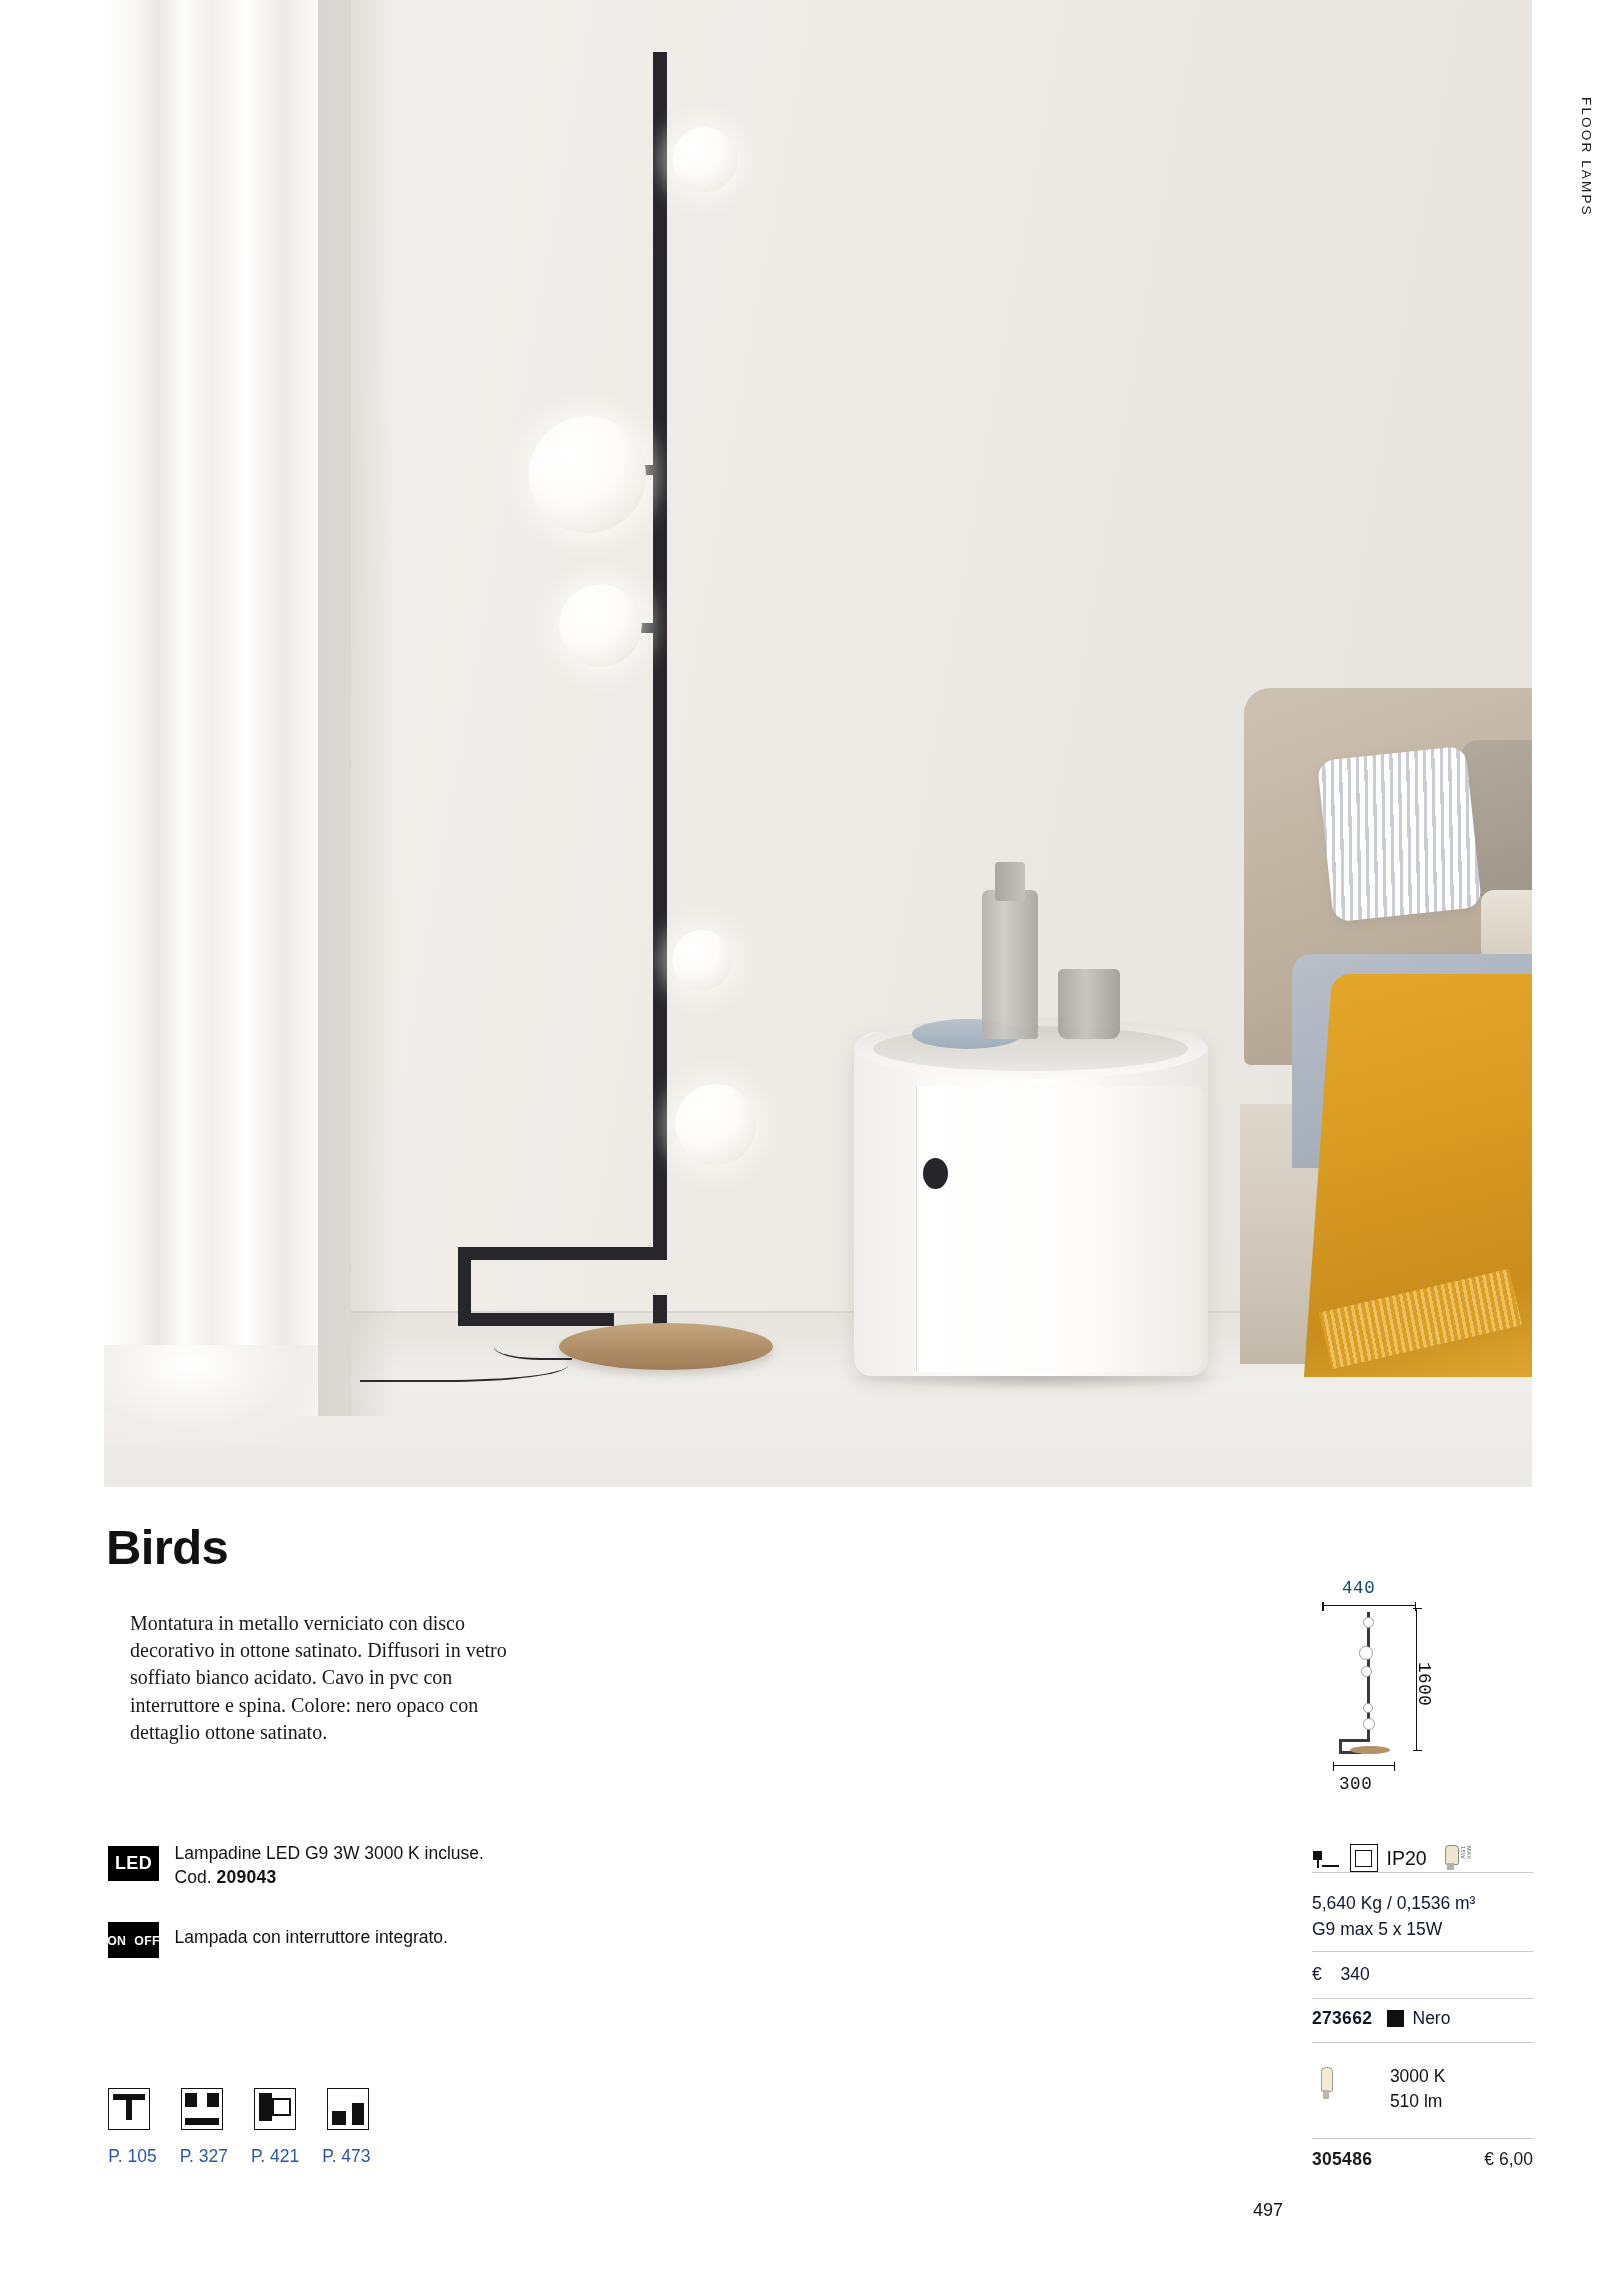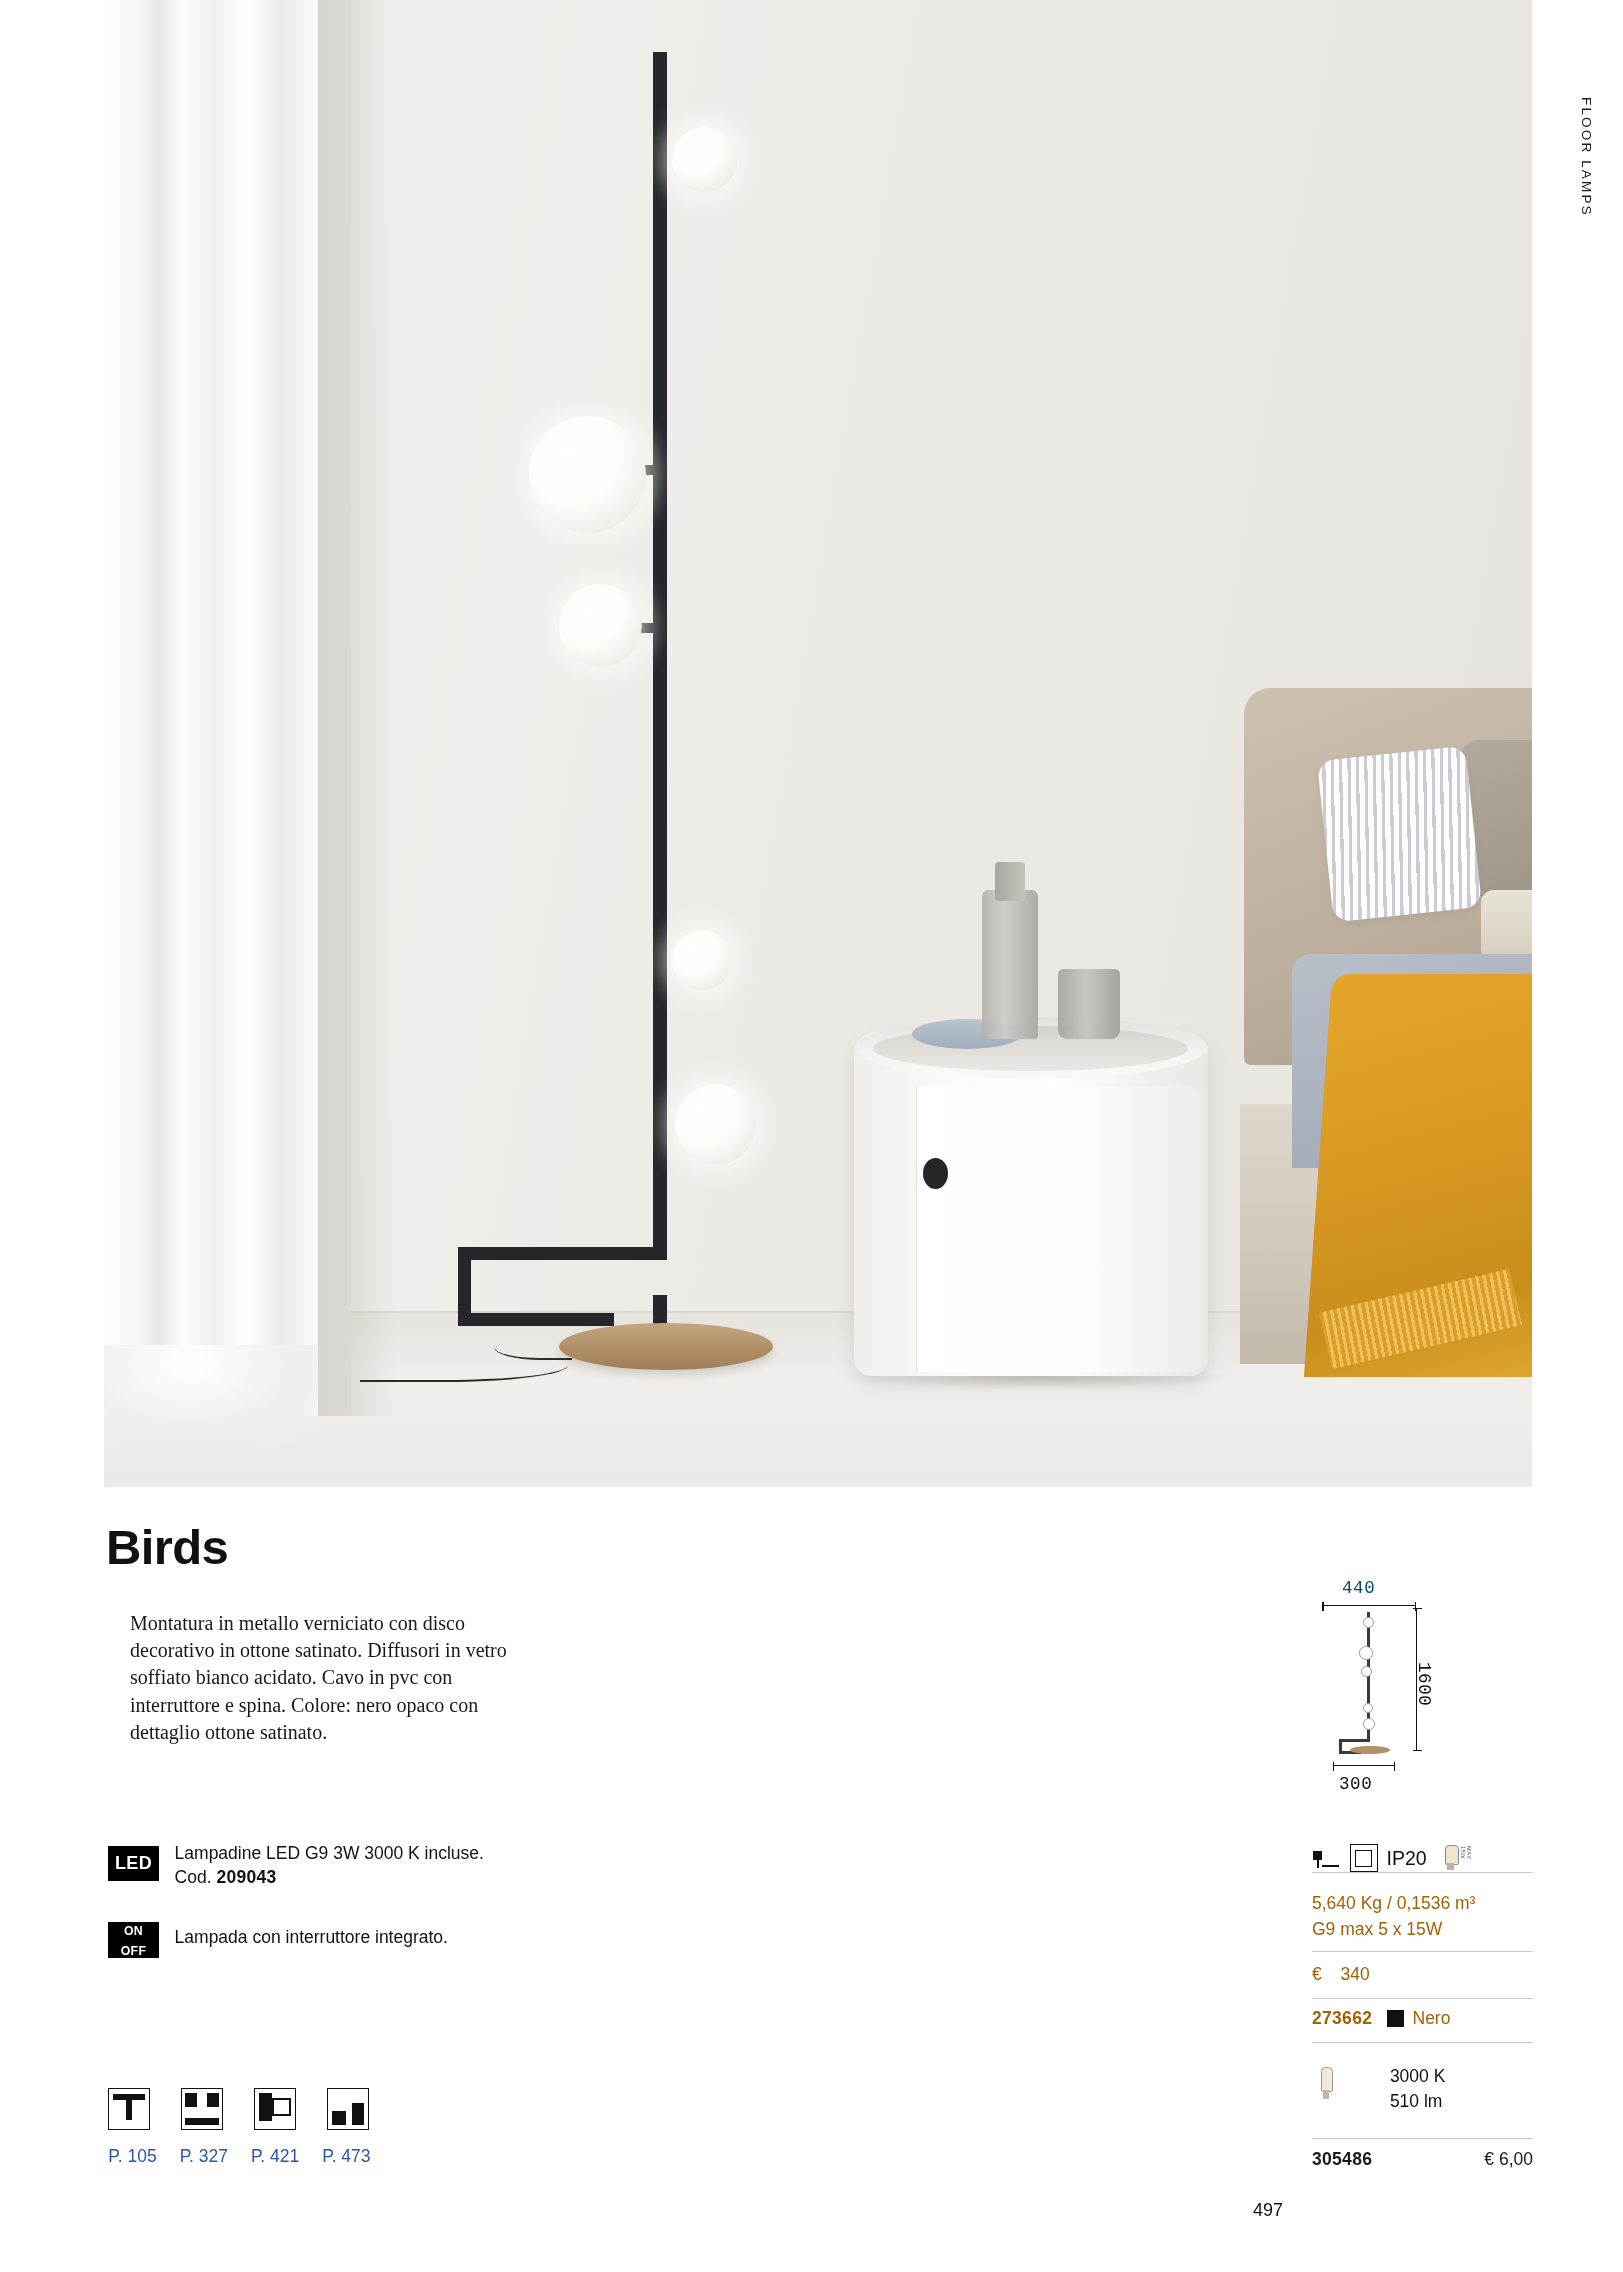--- a/index.html
+++ b/index.html
@@ -374,21 +374,21 @@
     color: #ffffff;
     display: flex;
     align-items: center;
     justify-content: center;
     font-size: 18px;
     font-weight: bold;
     letter-spacing: 0.3px;
     flex: 0 0 auto;
   }
   .badge-box.two-line {
-    flex-direction: column;
+    flex-direction: row;
     line-height: 1.0;
     font-size: 12.3px;
     padding-top: 1.3px;
     gap: 8px;
   }
   .badge-text {
     margin-left: 15.6px;
     font-size: 17.5px;
     line-height: 1.35;
     color: #121212;
@@ -608,21 +608,21 @@
     writing-mode: vertical-rl;
     color: #555;
     letter-spacing: 0.3px;
   }
 
   .spec-line {
     position: absolute;
     left: 1312px;
     width: 221px;
     font-size: 17.5px;
-    color: #a16207;
+    color: #0f172a;
     line-height: 1.45;
   }
   .sl-weight { top: 1891px; }
   .sl-lamp   { top: 1917px; border-bottom: 1px solid #c9c9c9; padding-bottom: 9px; width: 221px;}
   .sl-price  { top: 1962px; border-bottom: 1px solid #c9c9c9; padding-bottom: 10.4px; }
   .sl-code   { top: 2006px; border-bottom: 1px solid #c9c9c9; padding-bottom: 10.4px; display:flex; align-items:center; }
   .price-eur { display:inline-block; width: 28.6px; }
   .code-num  { font-weight: bold; letter-spacing: 0.3px; }
   .swatch {
     display: inline-block;

